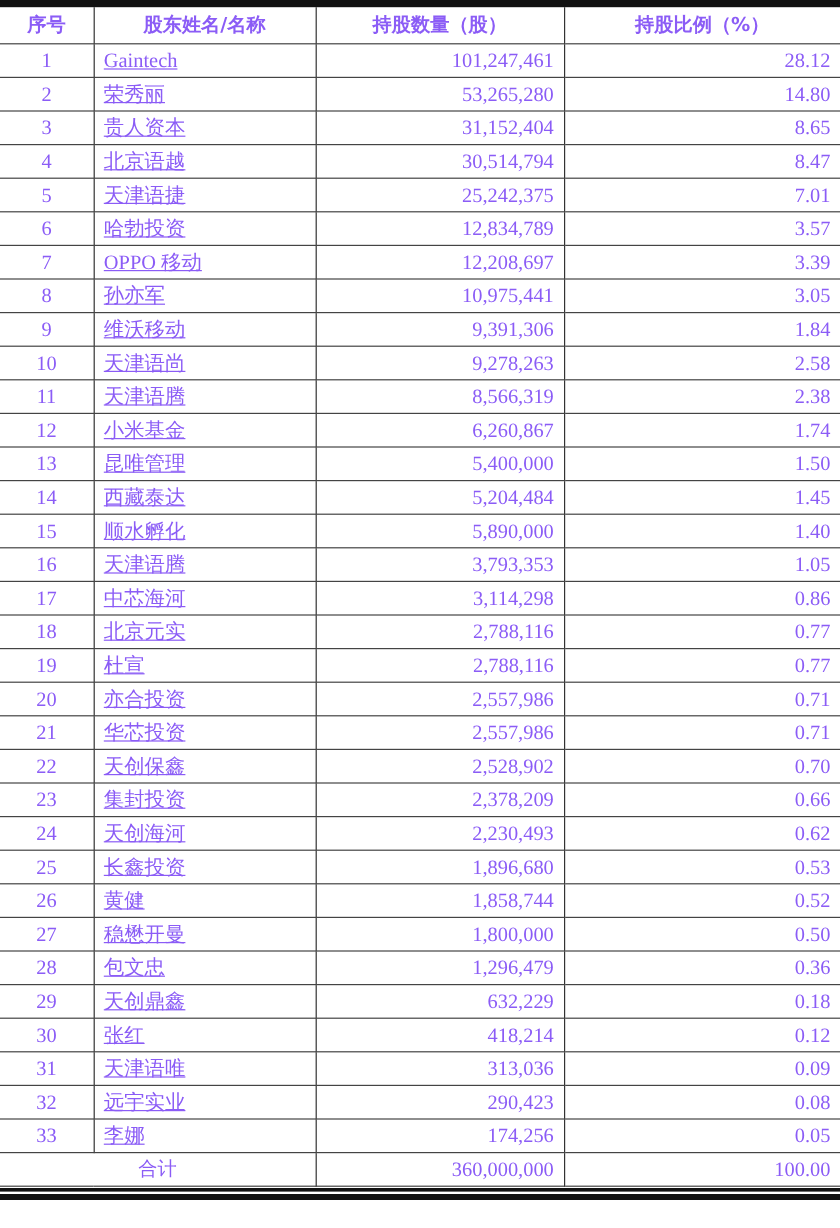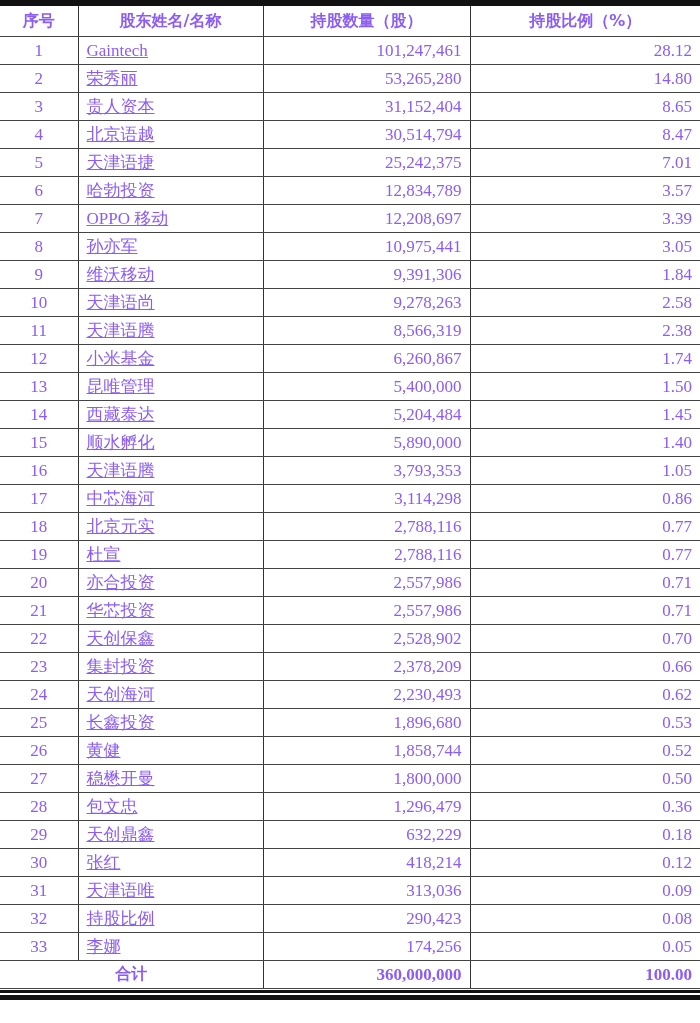--- a/index.html
+++ b/index.html
@@ -33,21 +33,21 @@
   th {
     height: 30px;
     font-weight: bold;
     font-family: "DejaVu Sans", "Liberation Sans", sans-serif;
     font-size: 16px;
     text-align: center;
   }
   td.idx { text-align: center; }
   td.name { text-align: left; font-family: "Liberation Serif", "DejaVu Sans", serif; text-decoration: underline; }
   td.num { text-align: right; padding-right: 8px; }
-  tr.total td { font-weight: bold; height: 27px; }
+  tr.total td { font-weight: normal; height: 27px; }
   tr.total td.label { text-align: center; font-family: "DejaVu Sans", sans-serif; font-size: 16px; }
   .bottom-rule {
     position: absolute; left: 0; width: 700px;
     border-top: 3px solid #111;
     border-bottom: 5px solid #111;
     height: 2px; background: #fff;
   }
 </style>
 </head>
 <body>
@@ -250,21 +250,21 @@
           <td class="num">0.12</td>
         </tr>
         <tr>
           <td class="idx">31</td>
           <td class="name">天津语唯</td>
           <td class="num">313,036</td>
           <td class="num">0.09</td>
         </tr>
         <tr>
           <td class="idx">32</td>
-          <td class="name">持股比例</td>
+          <td class="name">远宇实业</td>
           <td class="num">290,423</td>
           <td class="num">0.08</td>
         </tr>
         <tr>
           <td class="idx">33</td>
           <td class="name">李娜</td>
           <td class="num">174,256</td>
           <td class="num">0.05</td>
         </tr>
       </tbody>

